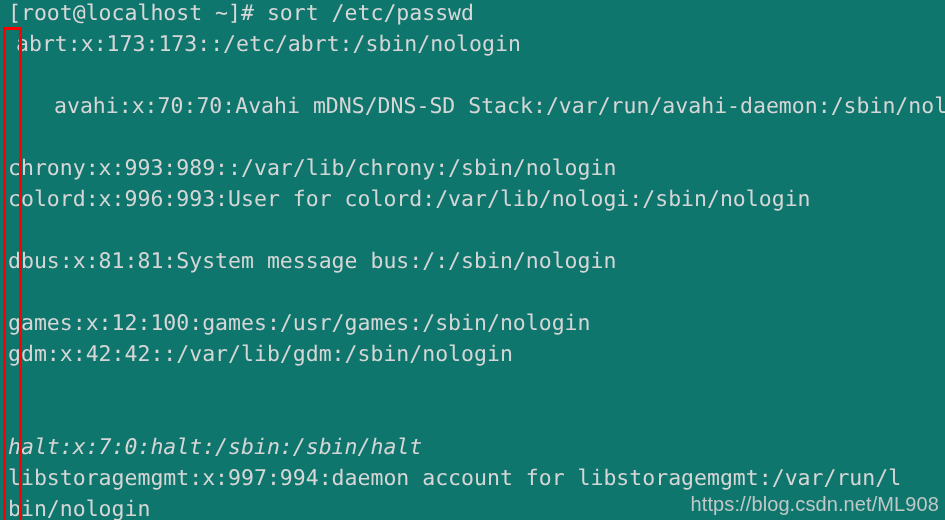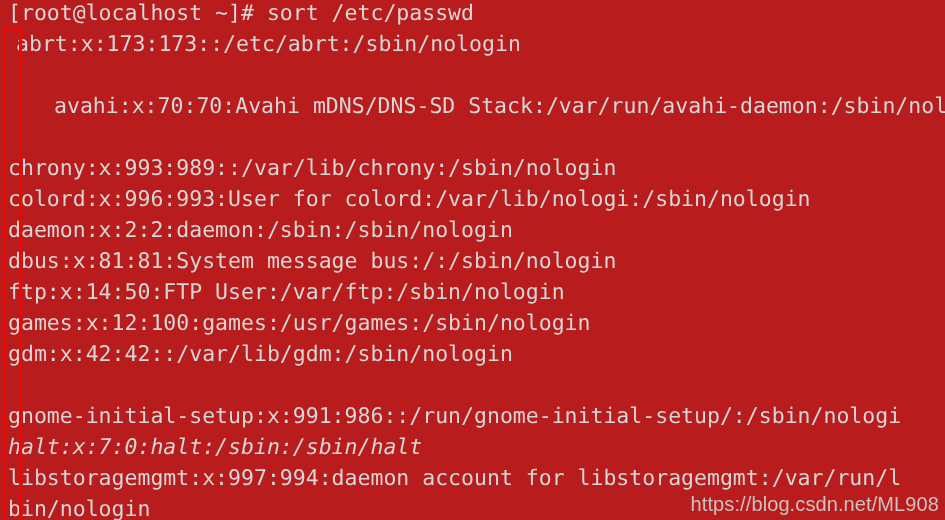--- a/index.html
+++ b/index.html
@@ -4,21 +4,21 @@
 <style>
   html, body {
     margin: 0;
     padding: 0;
     background: #131313;
   }
   #screen {
     position: relative;
     width: 945px;
     height: 520px;
-    background: #b91c1c;
+    background: #0f766e;
     overflow: hidden;
     font-family: "DejaVu Sans Mono", monospace;
   }
   #terminal {
     position: absolute;
     left: 0;
     top: 0;
     width: 945px;
     height: 520px;
     padding: 0;
@@ -66,26 +66,23 @@
 <body>
 
 <div id="screen">
 
   <div id="terminal">
       <div class="term-line prompt" style="top: -2px;">[root@localhost ~]# sort /etc/passwd</div>
       <div class="term-line" style="top: 29px; margin-left: 8px;">abrt:x:173:173::/etc/abrt:/sbin/nologin</div>
       <div class="term-line" style="top: 91px; margin-left: 46px;">avahi:x:70:70:Avahi mDNS/DNS-SD Stack:/var/run/avahi-daemon:/sbin/nol</div>
       <div class="term-line" style="top: 153px;">chrony:x:993:989::/var/lib/chrony:/sbin/nologin</div>
       <div class="term-line" style="top: 184px;">colord:x:996:993:User for colord:/var/lib/nologi:/sbin/nologin</div>
-      <div class="term-line" style="top: 215px;">daemon:x:2:2:daemon:/sbin:/sbin/nologin</div>
       <div class="term-line" style="top: 246px;">dbus:x:81:81:System message bus:/:/sbin/nologin</div>
-      <div class="term-line" style="top: 277px;">ftp:x:14:50:FTP User:/var/ftp:/sbin/nologin</div>
       <div class="term-line" style="top: 308px;">games:x:12:100:games:/usr/games:/sbin/nologin</div>
       <div class="term-line" style="top: 339px;">gdm:x:42:42::/var/lib/gdm:/sbin/nologin</div>
-      <div class="term-line" style="top: 401px;">gnome-initial-setup:x:991:986::/run/gnome-initial-setup/:/sbin/nologi</div>
       <div class="term-line" style="top: 432px; font-style: italic;">halt:x:7:0:halt:/sbin:/sbin/halt</div>
       <div class="term-line" style="top: 463px;">libstoragemgmt:x:997:994:daemon account for libstoragemgmt:/var/run/l</div>
       <div class="term-line" style="top: 494px;">bin/nologin</div>
     </div>
 
   <div id="annotation-rect"></div>
 
   <div id="watermark">https://blog.csdn.net/ML908</div>
 
 </div>

